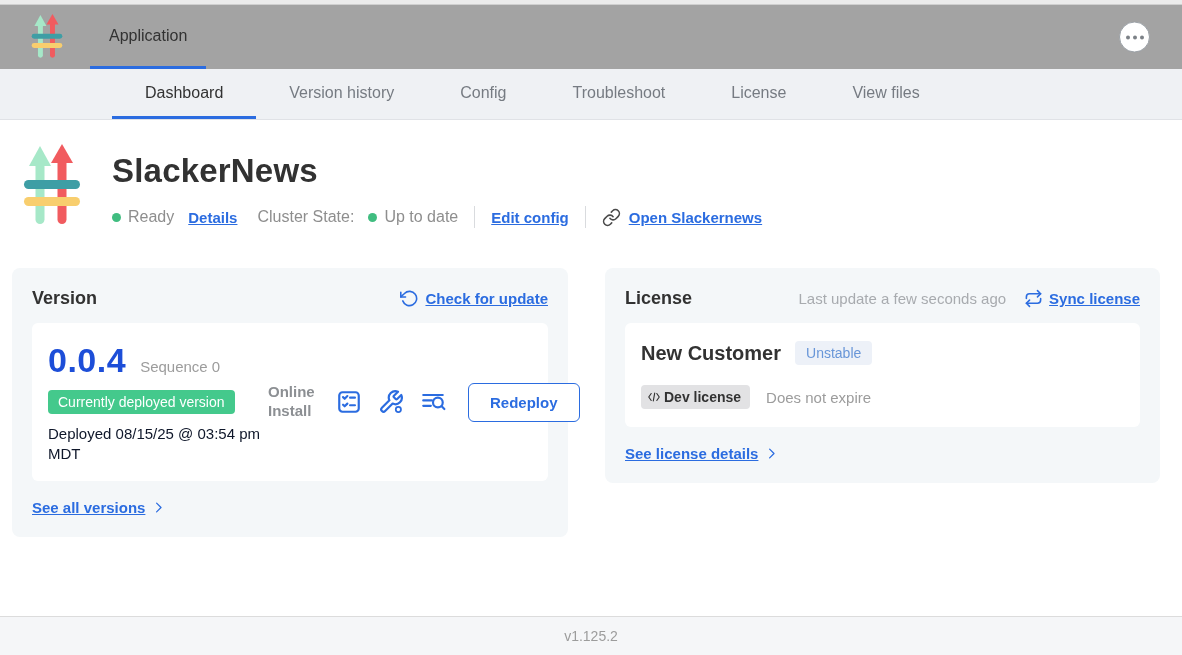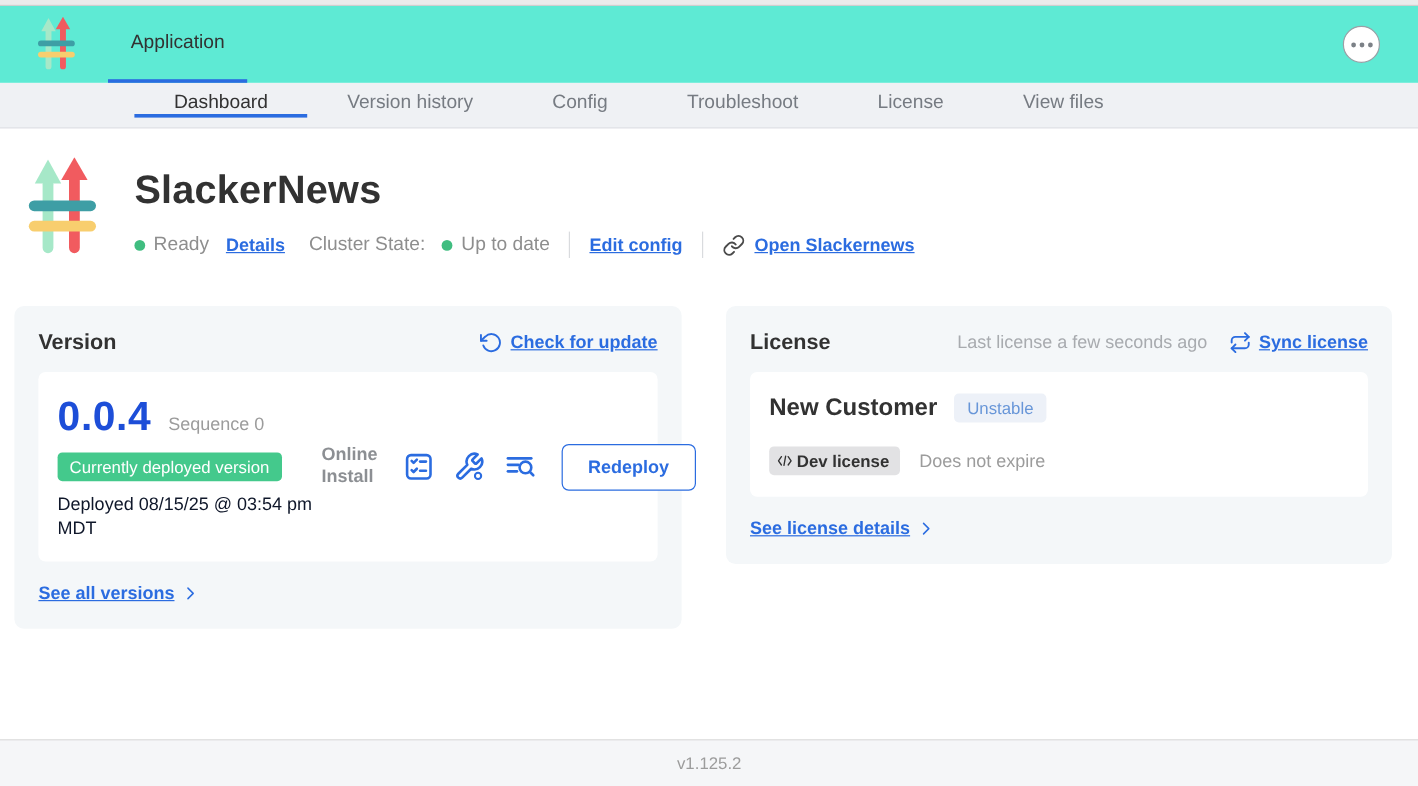--- a/index.html
+++ b/index.html
@@ -6,42 +6,42 @@
   html,body { width:1182px; height:655px; }
   body {
     font-family:"Liberation Sans", sans-serif;
     background:#ffffff; color:#323232;
     overflow:hidden; position:relative;
   }
   .top-strip { height:5px; background:#ebebeb; border-bottom:1px solid #cfcfcf; }
 
   
   .main-nav {
-    height:64px; background:#5eead4; display:flex; align-items:stretch;
+    height:64px; background:#a3a3a3; display:flex; align-items:stretch;
     padding-left:30px; position:relative;
   }
   .nav-logo { align-self:center; width:34px; height:46px; margin-right:26px; }
   .app-tabs { display:flex; }
   .app-tab {
     display:flex; align-items:center; padding:0 19px; font-size:16px;
     color:#323232; cursor:pointer; border-bottom:3px solid transparent;
   }
   .app-tab.active { border-bottom-color:#2b6ce0; font-weight:400; }
   .ellipsis-btn {
     position:absolute; right:32px; top:50%; transform:translateY(-50%);
     width:31px; height:31px; border-radius:50%; border:1px solid #9aa0a6;
     background:#fff; display:flex; align-items:center; justify-content:center;
     gap:3px; cursor:pointer;
   }
   .ellipsis-btn i { width:4px; height:4px; border-radius:50%; background:#7c8187; }
 
   
   .sub-nav {
-    height:38px; background:#eff1f4; border-bottom:1px solid #e0e2e6;
-    display:flex; padding-left:112px;align-items:center;
+    height:51px; background:#eff1f4; border-bottom:1px solid #e0e2e6;
+    display:flex; padding-left:112px;
   }
   .sub-tab {
     display:flex; align-items:center; padding:0 33px; font-size:16px;
     color:#767b82; cursor:pointer; border-bottom:3px solid transparent;
   }
   .sub-tab.active { color:#323232; border-bottom-color:#2b6ce0; }
 
   
   .app-header { display:flex; padding:24px 0 0 22px; }
   .app-logo { width:60px; height:84px; margin-right:30px; }
@@ -250,21 +250,21 @@
         <svg class="chev stroke-blue" viewBox="0 0 24 24">
             <polyline points="9 5 16 12 9 19"></polyline>
           </svg>
       </a>
     </section>
 
     <section class="card card-license">
       <div class="card-head">
         <h2 class="card-title">License</h2>
         <div class="card-head-right">
-          <span class="synced-text">Last license a few seconds ago</span>
+          <span class="synced-text">Last update a few seconds ago</span>
           <a class="link">
             <svg class="stroke-blue" width="19" height="19" viewBox="0 0 24 24">
               <polyline points="17 2 21 6 17 10"></polyline>
               <path d="M3 12V10a4 4 0 0 1 4-4h14"></path>
               <polyline points="7 22 3 18 7 14"></polyline>
               <path d="M21 12v2a4 4 0 0 1-4 4H3"></path>
             </svg>
             <span>Sync license</span>
           </a>
         </div>

